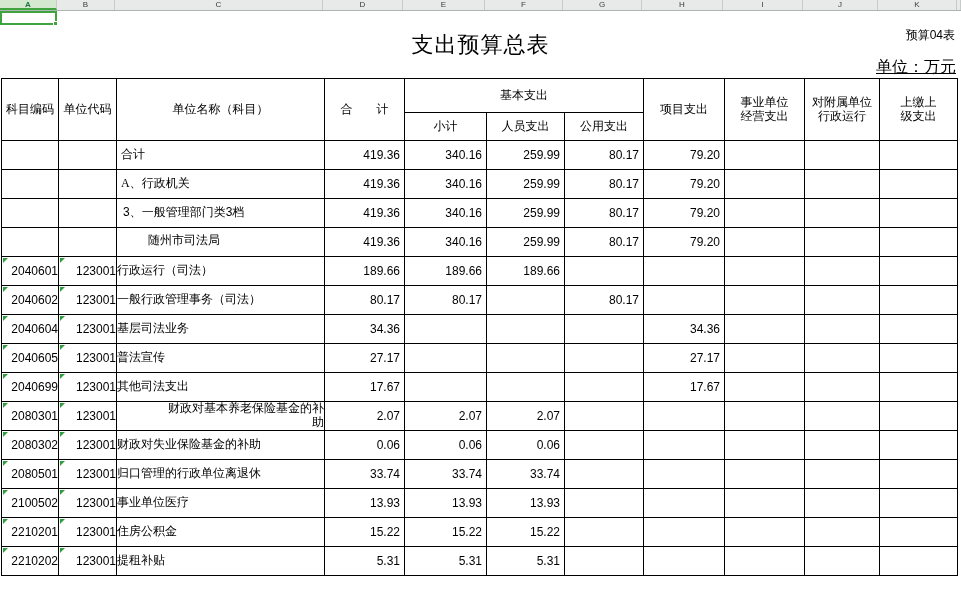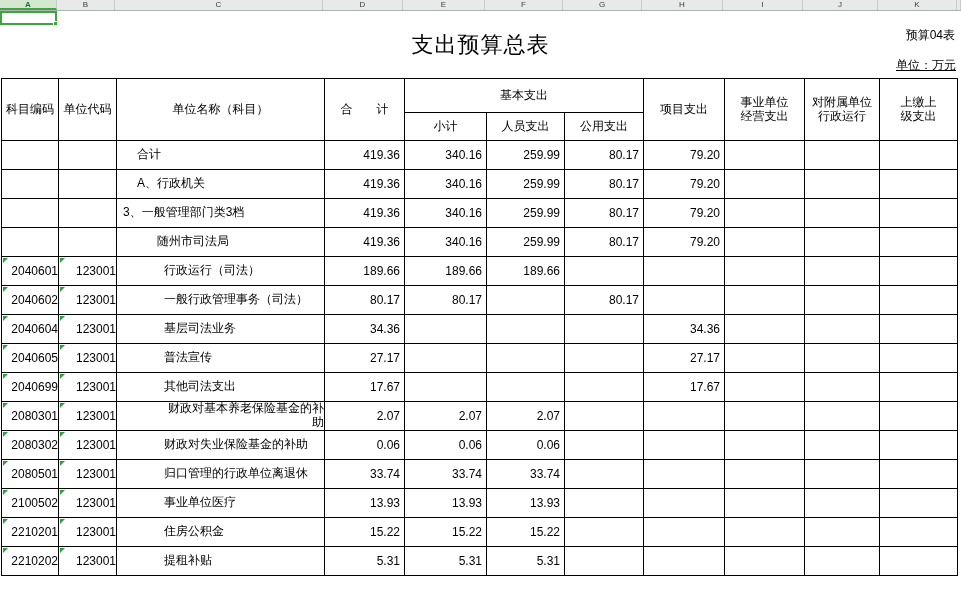--- a/index.html
+++ b/index.html
@@ -19,38 +19,38 @@
   
   #sel-box { position:absolute; left:0; top:11px; width:57px; height:14px;
     border:2px solid #3fa43f; background:#fff; }
   #sel-handle { position:absolute; right:-3px; bottom:-3px; width:5px; height:5px;
     background:#3fa43f; border:1px solid #fff; }
 
   
   #table-code { position:absolute; top:11px; right:6px; font-size:12px;margin-top:16px; }
   #sheet-title { position:absolute; top:30px; left:0; width:961px;
     text-align:center; font-size:22px; letter-spacing:1px; }
-  #unit-note { position:absolute; top:57px; right:5px; font-size:12px;
+  #unit-note { position:absolute; top:57px; right:5px; font-size:16px;
     text-decoration:underline; }
 
   
   table { position:absolute; left:1px; top:78px; border-collapse:collapse;
     table-layout:fixed; width:956px; font-size:12px; }
   th,td { border:1px solid #000; vertical-align:middle; overflow:hidden;
     font-weight:normal; }
   thead th { text-align:center; white-space:pre-line; line-height:1.15; }
   tr.h1 { height:34px; } tr.h2 { height:28px; }
   tbody tr { height:29px; }
   td.c-num { text-align:right; padding-right:4px; }
   td.c-code { text-align:right; padding-left:3px; position:relative; }
   td.c-name { text-align:left; line-height:1.15; }
-  td.ind0 { padding-left:20px; }
+  td.ind0 { padding-left:4px;font-family:Liberation Serif, serif; }
   td.ind1 { padding-left:6px; }
-  td.ind2 { padding-left:40px; }
-  td.ind3 { padding-left:47px; }
+  td.ind2 { padding-left:31px;font-family:Liberation Mono, monospace; }
+  td.ind3 { }
   td.wrap { padding-left:4px; text-indent:42px;text-align:right; }
   .tri { position:absolute; top:1px; left:1px; width:0; height:0;
     border-top:5px solid #2f9e3c; border-right:5px solid transparent; }
 </style>
 </head>
 <body>
 
 <div id="stage">
 
   <div id="col-strip">

